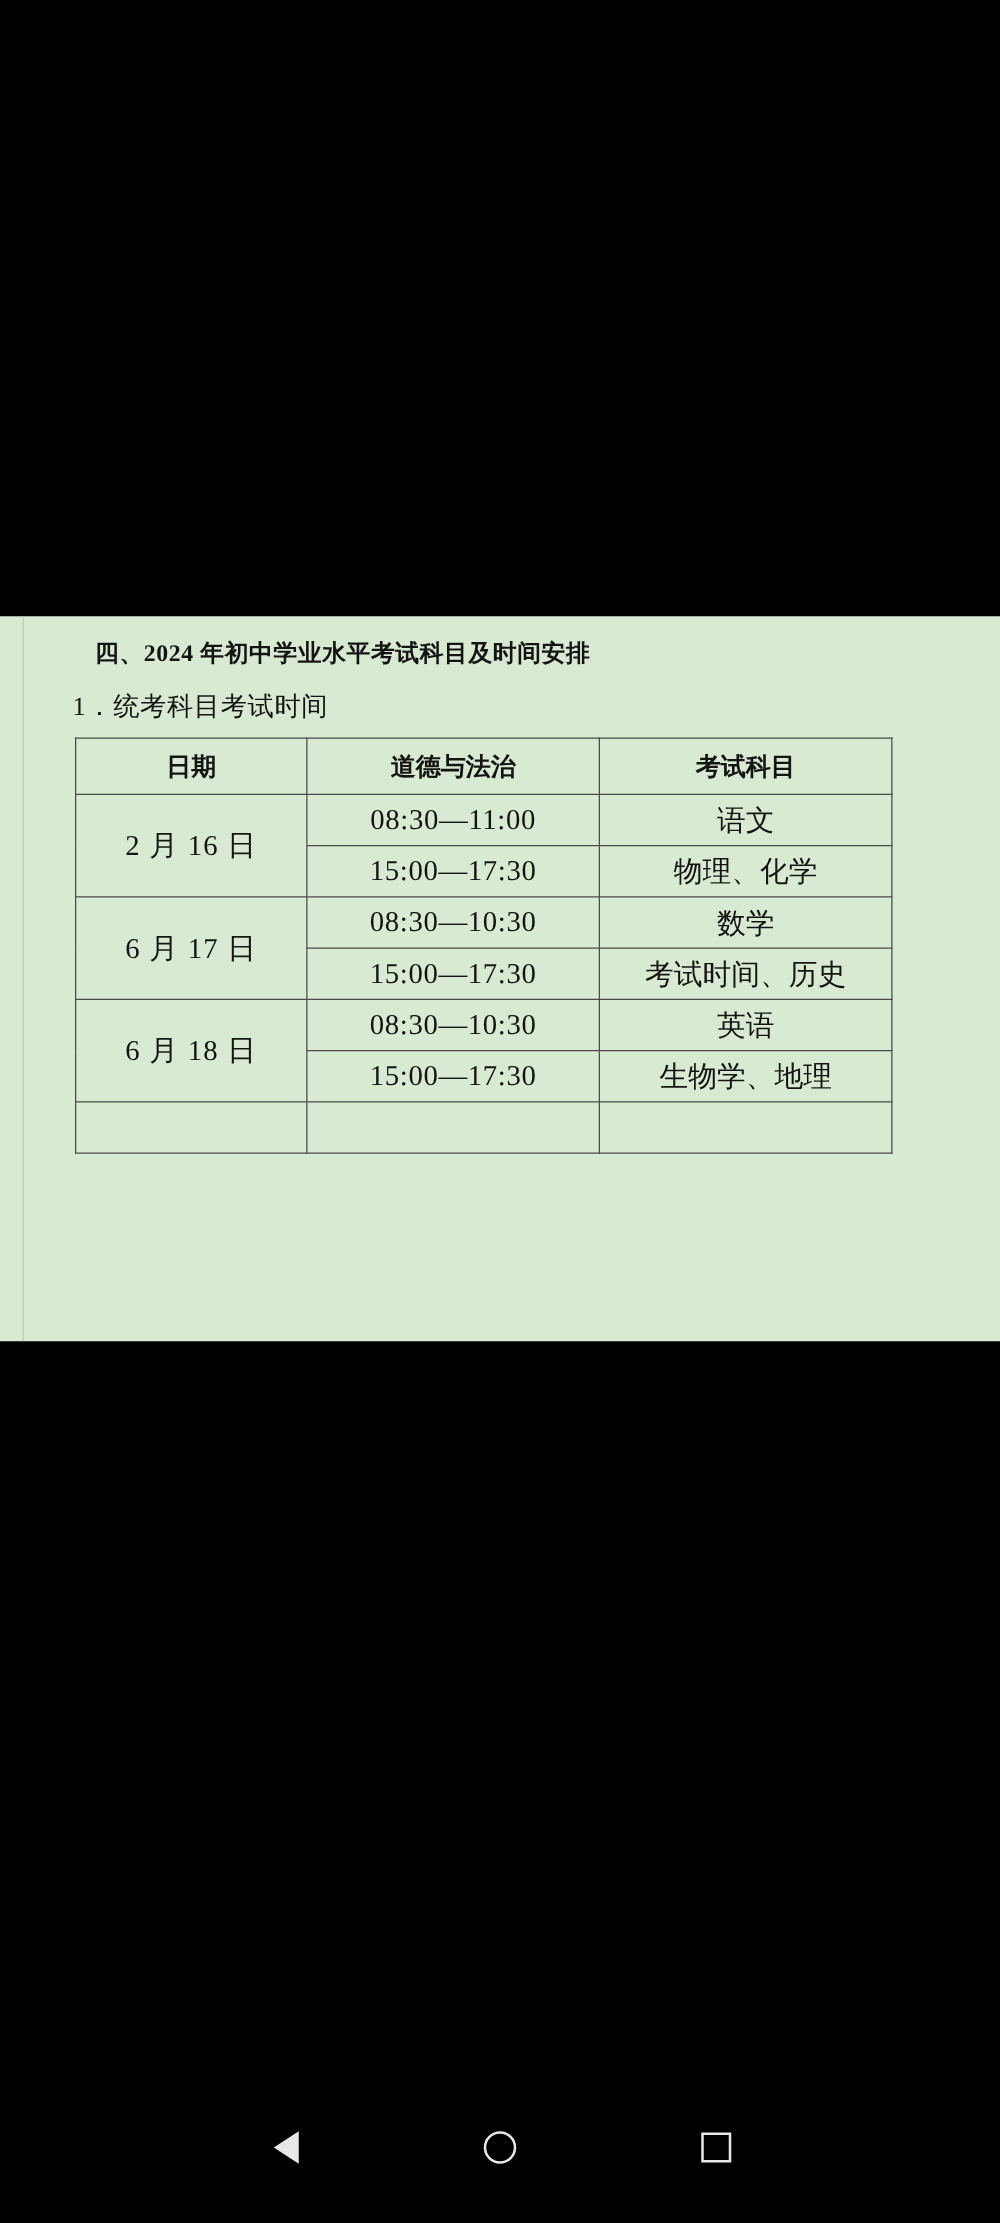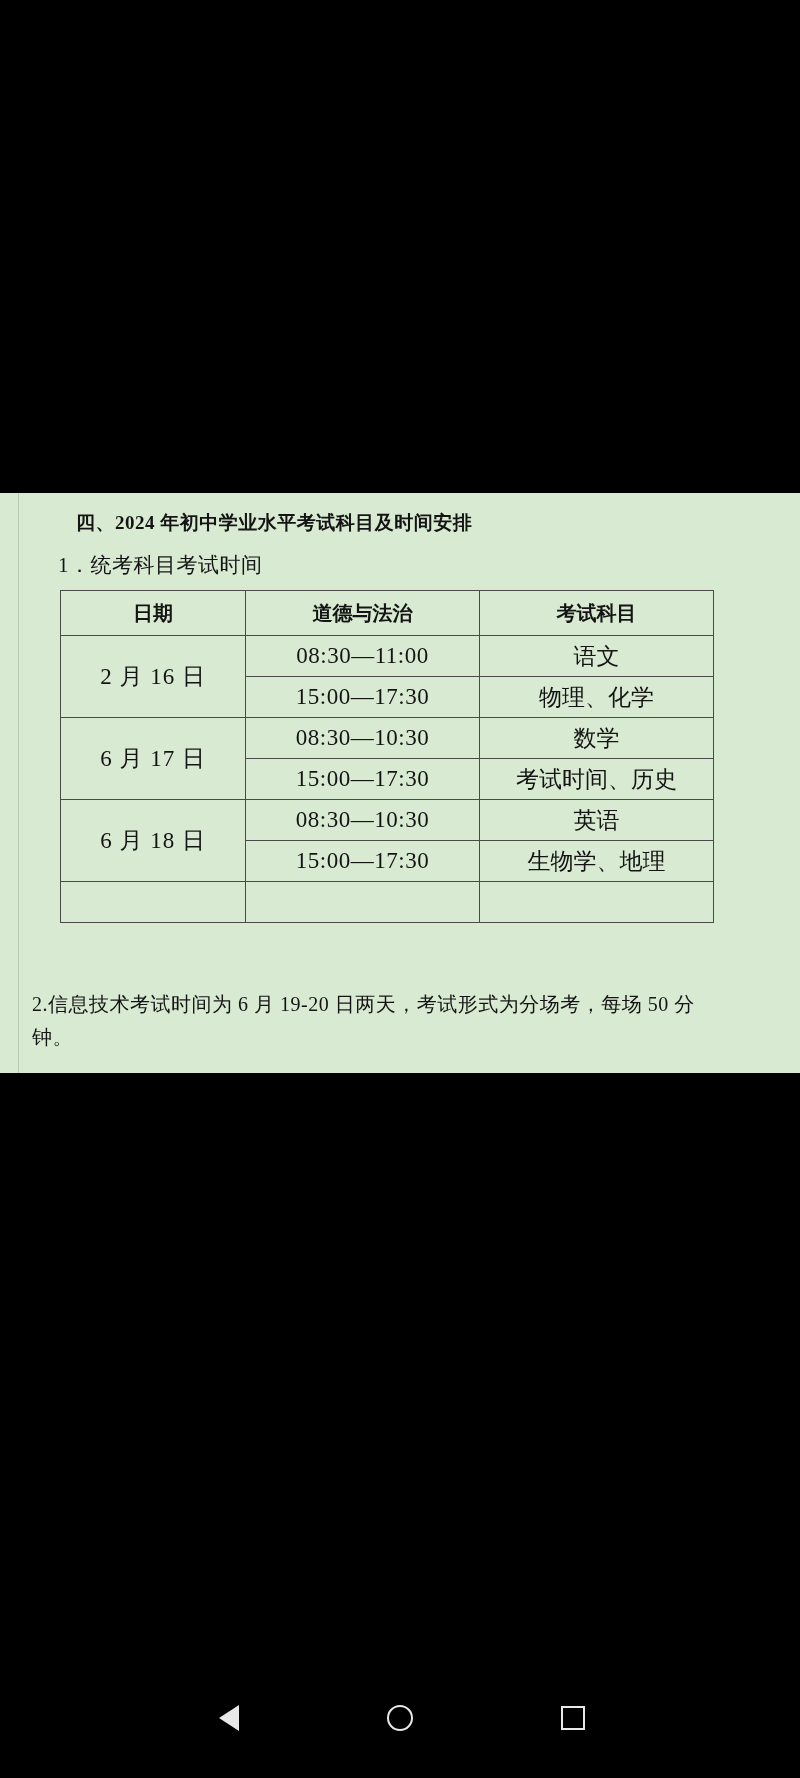--- a/index.html
+++ b/index.html
@@ -198,21 +198,20 @@
           <td class="tall">生物学、地理</td>
         </tr>
         <tr class="empty-row">
           <td></td>
           <td></td>
           <td></td>
         </tr>
       </tbody>
     </table>
 
-    <div class="note">2.信息技术考试时间为 6 月 19-20 日两天，考试形式为分场考，每场 50 分钟。</div>
   </div>
 
   <div class="navbar">
     <div class="nav-btn nav-back">
       <div class="tri"></div>
     </div>
     <div class="nav-btn nav-home">
       <div class="circ"></div>
     </div>
     <div class="nav-btn nav-recent">

